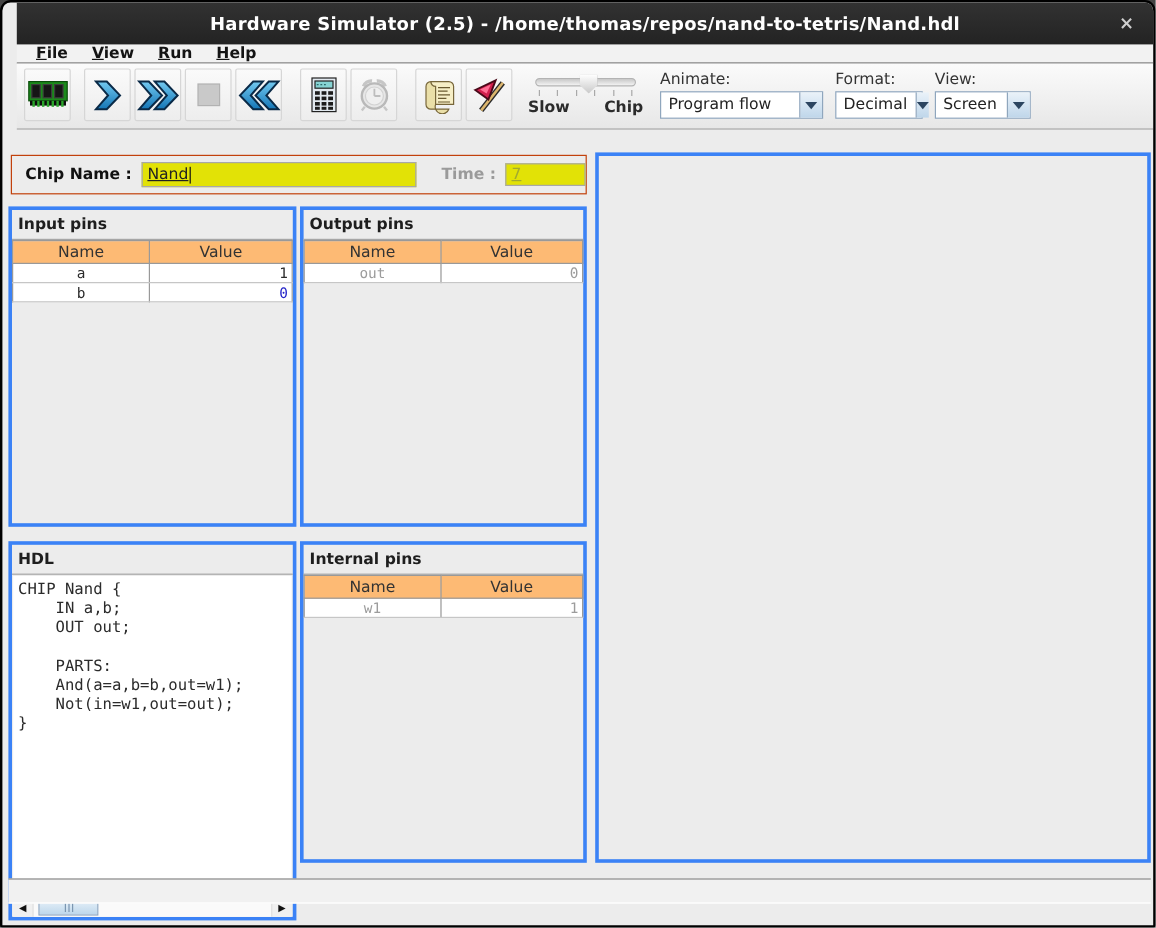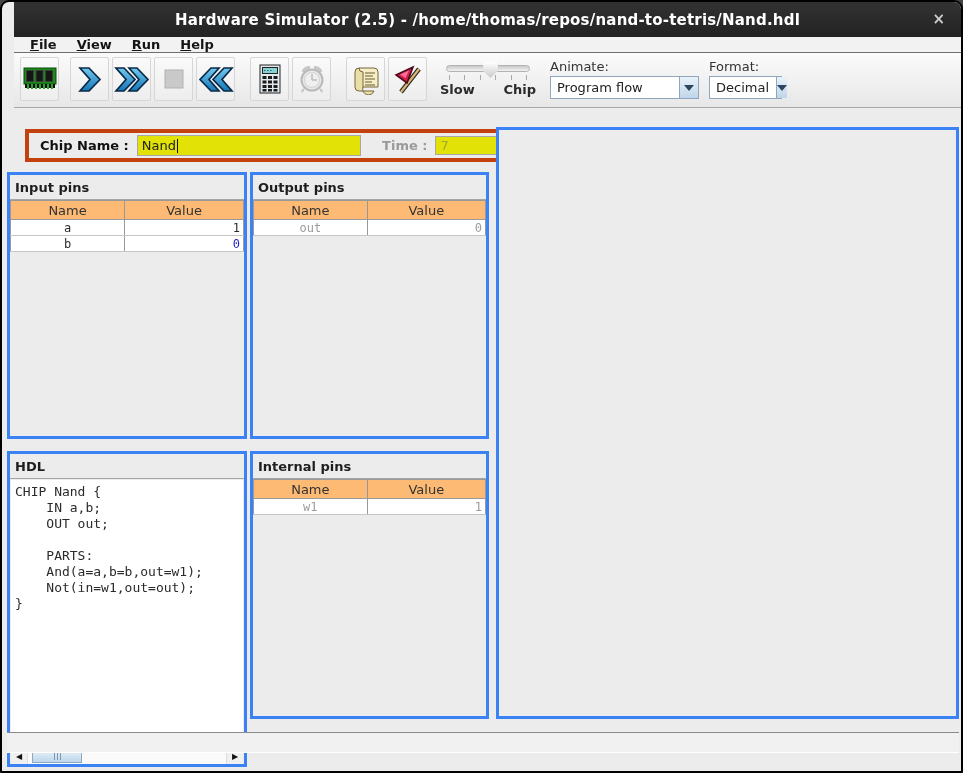--- a/index.html
+++ b/index.html
@@ -53,34 +53,34 @@
   .slider-labels span { font-size: 13px; font-weight: bold; color: #2b2b2b; }
 
   .combo-group { margin-left: 14px; flex: 0 0 auto; }
   .combo-label { font-size: 13px; color: #333; margin-bottom: 2px; }
   .combo { display: flex; height: 23px; background: #ffffff; border: 1px solid #8fa6bd; }
   .combo-value { font-size: 13px; color: #222; padding: 3px 7px 0 6px; flex: 1; white-space: nowrap; }
   .combo-arrow { width: 19px; border-left: 1px solid #8fa6bd;
     background: linear-gradient(#eaf2f9, #bfd6ea); display: flex; align-items: center; justify-content: center; }
   .combo-arrow i { width: 0; height: 0; border-left: 5px solid transparent; border-right: 5px solid transparent;
     border-top: 6px solid #2c4560; }
-  .combo-w1 { width: 149px; } .combo-w2 { width: 73px; } .combo-w3 { width: 80px; }
+  .combo-w1 { width: 136px; } .combo-w2 { width: 73px; } .combo-w3 { width: 80px; }
 
   
   .panel { position: absolute; background: #ececec; border: 3px solid #3b82f6; }
   .panel-header { height: 25px; line-height: 25px; padding-left: 5px; font-size: 13px;
     font-weight: bold; color: #1e1e1e; border-bottom: 1px solid #a6a6a6; }
 
   
-  .chipbar { left: 23px; top: 127px; width: 480px; height: 33px;
-    display: flex; align-items: center; border: 4px solid #c2410c; }
+  .chipbar { left: 7px; top: 127px; width: 480px; height: 33px;
+    display: flex; align-items: center; border: 1px solid #c2410c; }
   .chipbar .lbl { font-size: 13px; font-weight: bold; color: #111; margin-left: 11px; white-space: pre; }
   .chipbar .lbl.dim { color: #9a9a9a; margin-left: 21px; }
   .yfield { background: #e2e206; border: 1px solid #a8a8a8; height: 21px;
-    font-size: 13px; color: #222; padding: 2px 4px; display: flex; align-items: center; }
+    font-size: 13px; color: #222; padding: 2px 4px; display: flex; align-items: center; text-decoration: underline; }
   .chip-name-field { width: 230px; margin-left: 8px; }
   .time-field { width: 67px; height: 19px; margin-left: 8px; color: #a2aa30; }
   .caret { display: inline-block; width: 1px; height: 14px; background: #111; margin-left: 1px; }
 
   
   table.pins { width: 100%; border-collapse: collapse; }
   table.pins th { background: #fdba74; border: 1px solid #999999; height: 19px;
     font-size: 13px; font-weight: normal; color: #333; }
   table.pins td { background: #ffffff; border-left: 1px solid #999999; border-right: 1px solid #999999;
     border-bottom: 1px solid #c6c6c6; height: 16px;
@@ -277,20 +277,29 @@
         <span class="combo-value">Program flow</span>
         <span class="combo-arrow">
             <i></i>
           </span>
       </div>
     </div>
     <div class="combo-group" style="margin-left:10px">
       <div class="combo-label">Format:</div>
       <div class="combo combo-w2">
         <span class="combo-value">Decimal</span>
+        <span class="combo-arrow">
+            <i></i>
+          </span>
+      </div>
+    </div>
+    <div class="combo-group" style="margin-left:10px">
+      <div class="combo-label">View:</div>
+      <div class="combo combo-w3">
+        <span class="combo-value">Screen</span>
         <span class="combo-arrow">
             <i></i>
           </span>
       </div>
     </div>
   </div>
 
   <div class="panel chipbar">
     <span class="lbl">Chip Name :</span>
     <span class="yfield chip-name-field">

